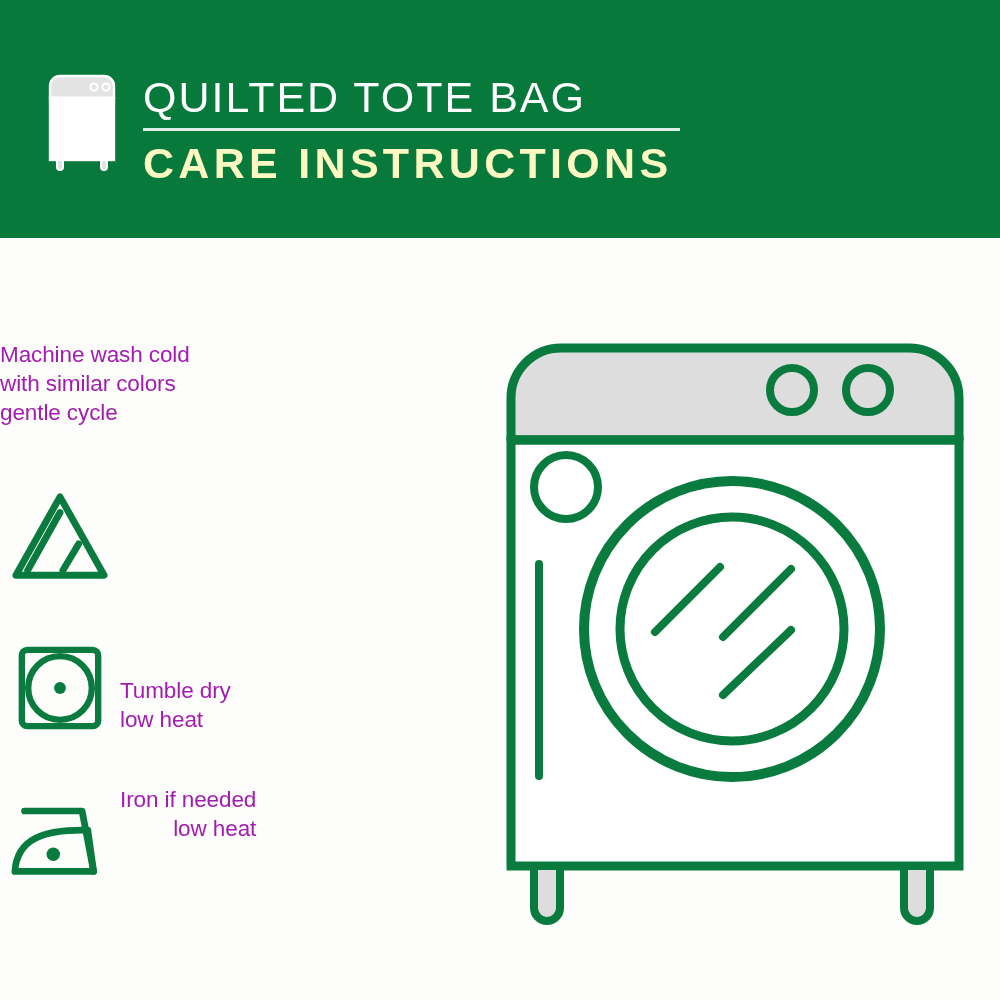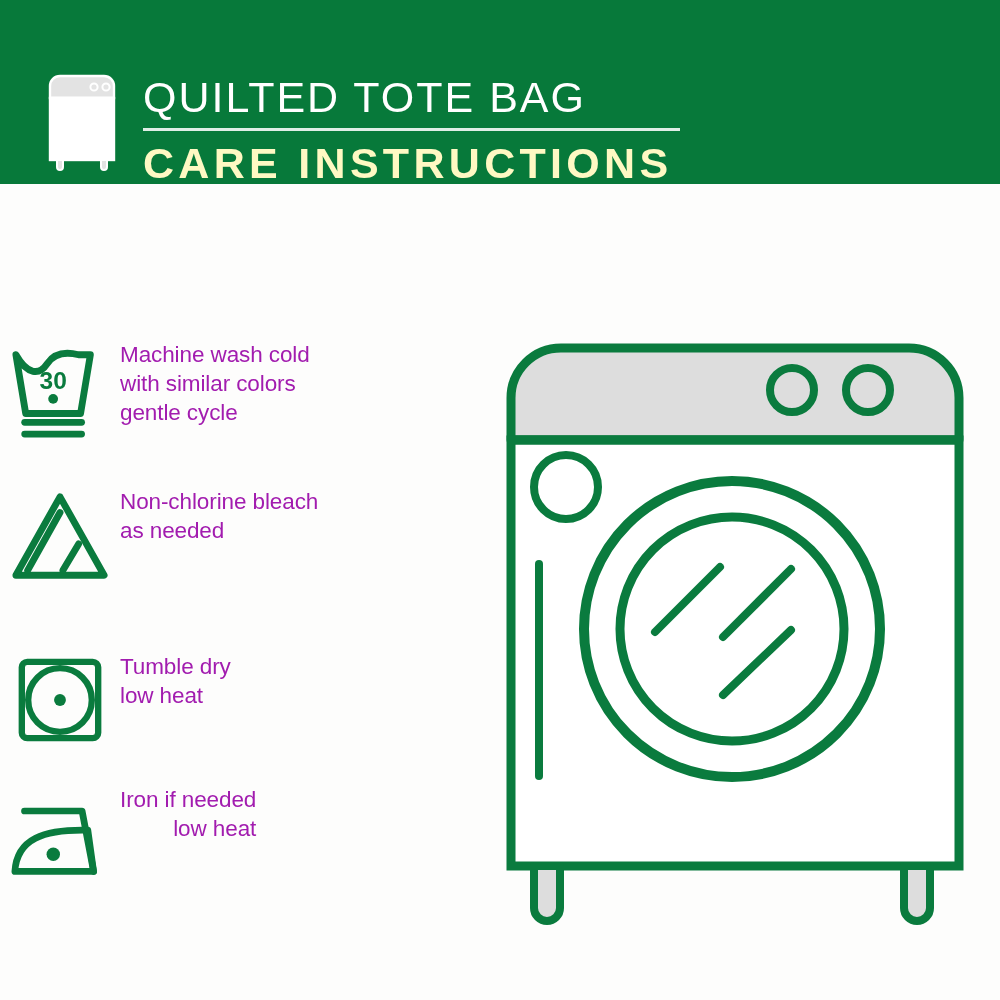--- a/index.html
+++ b/index.html
@@ -22,21 +22,21 @@
     background: #fdfdfc;
     overflow: hidden;
   }
 
   
   #header-band {
     position: absolute;
     left: 0;
     top: 0;
     width: 1000px;
-    height: 184px;
+    height: 238px;
     background: #07793a;
   }
 
   #header-icon {
     position: absolute;
     left: 44px;
     top: 68px;
     width: 76px;
     height: 104px;
   }
@@ -109,21 +109,21 @@
     line-height: 29px;
     color: #a21caf;
     font-weight: 400;
     letter-spacing: -0.1px;
     padding-top: 2px;
     white-space: pre-line;
   }
 
   #row-wash  { top: 100px; }
   #row-bleach{ top: 247px; }
-  #row-dry   { top: 412px; }
+  #row-dry   { top: 400px; align-items: flex-end; }
   #row-iron  { top: 545px; text-align: right; }
 
   
   #washer-illustration {
     position: absolute;
     left: 495px;
     top: 332px;
     width: 480px;
     height: 600px;
   }
@@ -168,57 +168,36 @@
       <div id="title-main">QUILTED TOTE BAG</div>
       <div id="title-divider"></div>
       <div id="title-sub">CARE INSTRUCTIONS</div>
     </div>
 
   </div>
 
   <div id="care-list">
 
     <div class="care-row" id="row-wash">
-      <div class="care-icon-wrap">
-        <svg viewBox="0 0 110 100" width="108" height="98" xmlns="http://www.w3.org/2000/svg">
-
-          <path d="M10 13
-                   C 22 34, 34 34, 42 22
-                   C 50 10, 62 10, 74 13
-                   L 86 13
-                   L 76 73
-                   L 20 73
-                   Z" fill="none" stroke="#0a7b3e" stroke-width="7" stroke-linejoin="round" stroke-linecap="round"></path>
-
-          <text x="48" y="48" font-family="&quot;Liberation Sans&quot;, sans-serif" font-size="25" font-weight="700" fill="#0a7b3e" text-anchor="middle">30</text>
-
-          <circle cx="48" cy="58" r="5" fill="#0a7b3e"></circle>
-
-          <line x1="19" y1="82" x2="77" y2="82" stroke="#0a7b3e" stroke-width="7" stroke-linecap="round"></line>
-          <line x1="19" y1="94" x2="77" y2="94" stroke="#0a7b3e" stroke-width="7" stroke-linecap="round"></line>
-        </svg>
-      </div>
       <div class="care-text">Machine wash cold
 with similar colors
 gentle cycle</div>
     </div>
 
     <div class="care-row" id="row-bleach">
       <div class="care-icon-wrap">
         <svg viewBox="0 0 110 100" width="108" height="98" xmlns="http://www.w3.org/2000/svg">
 
           <path d="M55 8 L100 88 L10 88 Z" fill="none" stroke="#0a7b3e" stroke-width="7" stroke-linejoin="round"></path>
 
           <line x1="55" y1="24" x2="22" y2="83" stroke="#0a7b3e" stroke-width="7" stroke-linecap="round"></line>
 
           <line x1="74" y1="56" x2="58" y2="83" stroke="#0a7b3e" stroke-width="7" stroke-linecap="round"></line>
         </svg>
       </div>
-      <div class="care-text">Non-chlorine bleach
-as needed</div>
     </div>
 
     <div class="care-row" id="row-dry">
       <div class="care-icon-wrap">
         <svg viewBox="0 0 110 100" width="100" height="92" xmlns="http://www.w3.org/2000/svg">
 
           <rect x="13" y="8" width="84" height="84" rx="6" ry="6" fill="none" stroke="#0a7b3e" stroke-width="7"></rect>
 
           <circle cx="55" cy="50" r="35" fill="none" stroke="#0a7b3e" stroke-width="7"></circle>
 

